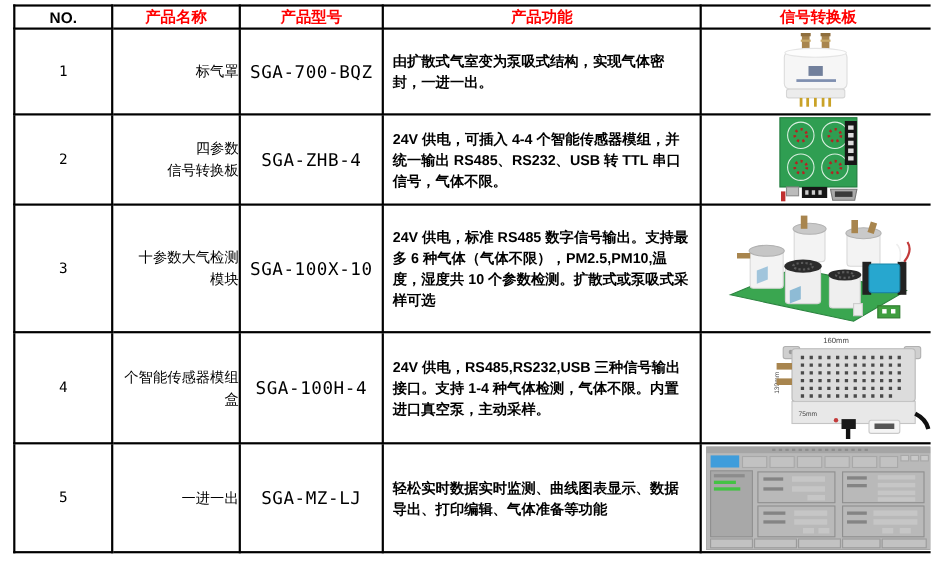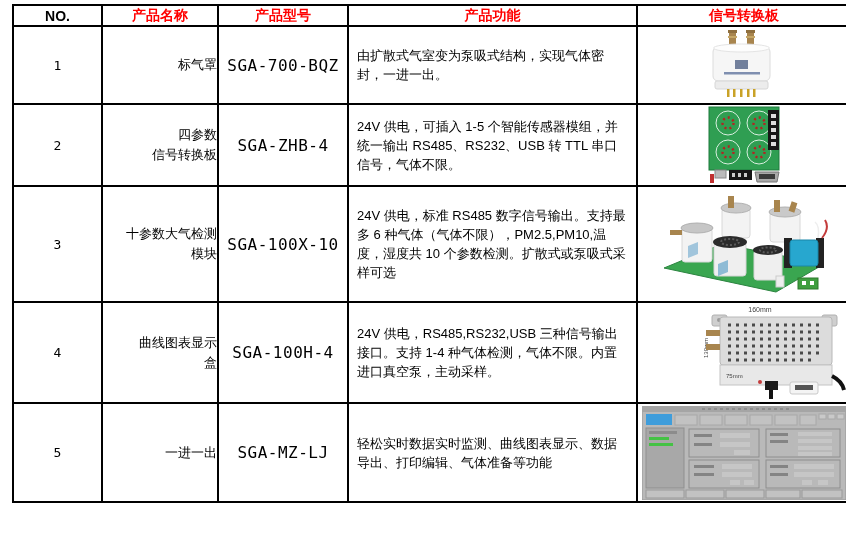--- a/index.html
+++ b/index.html
@@ -18,21 +18,21 @@
   table.spec th, table.spec td {
     border: 2px solid #000;
     vertical-align: middle;
     overflow: hidden;
   }
   th { height: 21px; font-size: 14px; font-weight: bold; text-align: center; }
   th.th-red { color: var(--header-red, #ff0000); }
   td.c-no   { text-align: center; font-size: 13px; font-family: "DejaVu Sans Mono", monospace; }
   td.c-name { text-align: right; font-size: 13px; line-height: 20px; white-space: pre-line; }
   td.c-model{ text-align: center; font-size: 16px; font-family: "DejaVu Sans Mono", monospace; letter-spacing: 0.5px; }
-  td.c-func { text-align: left; font-size: 13px; line-height: 19px; padding: 5px 8px; }
+  td.c-func { text-align: left; font-size: 13px; line-height: 19px; padding: 5px 8px; font-weight: bold; }
   td.c-img  { text-align: center; padding: 1px; }
   tr.r1 td { height: 77px; }
   tr.r2 td { height: 81px; }
   tr.r3 td { height: 114px; }
   tr.r4 td { height: 101px; }
   tr.r5 td { height: 99px; }
   svg { display: inline-block; vertical-align: middle; }
   .dim-label { font-family: "Liberation Sans", sans-serif; fill: #444444; }
 </style>
 </head>
@@ -88,21 +88,21 @@
           </g>
         </svg>
       </td>
     </tr>
 
     <tr class="r2">
       <td class="c-no">2</td>
       <td class="c-name">四参数
 信号转换板</td>
       <td class="c-model">SGA-ZHB-4</td>
-      <td class="c-func">24V 供电，可插入 1-5 个智能传感器模组，并统一输出 RS485、RS232、USB 转 TTL 串口信号，气体不限。</td>
+      <td class="c-func">24V 供电，可插入 4-4 个智能传感器模组，并统一输出 RS485、RS232、USB 转 TTL 串口信号，气体不限。</td>
       <td class="c-img">
         <svg width="94" height="78" viewBox="0 0 94 78">
           <rect x="12" y="1" width="70" height="63" fill="#2f9e52" stroke="#1f7a3c"></rect>
           <g fill="none">
             <circle cx="31" cy="17" r="12" stroke="#d9efe0"></circle>
             <circle cx="62" cy="17" r="12" stroke="#d9efe0"></circle>
             <circle cx="31" cy="46" r="12" stroke="#d9efe0"></circle>
             <circle cx="62" cy="46" r="12" stroke="#d9efe0"></circle>
             <circle cx="31" cy="17" r="5.5" stroke="#b52222" stroke-width="2.4" stroke-dasharray="2 3"></circle>
             <circle cx="62" cy="17" r="5.5" stroke="#b52222" stroke-width="2.4" stroke-dasharray="2 3"></circle>
@@ -166,21 +166,21 @@
             <rect x="140" y="90" width="20" height="11" fill="#3f9e3f" stroke="#2d7a2d"></rect>
             <rect x="144" y="93" width="4" height="4" fill="#ffffff"></rect>
             <rect x="152" y="93" width="4" height="4" fill="#ffffff"></rect>
           </g>
         </svg>
       </td>
     </tr>
 
     <tr class="r4">
       <td class="c-no">4</td>
-      <td class="c-name">曲线图表显示
+      <td class="c-name">个智能传感器模组
 盒</td>
       <td class="c-model">SGA-100H-4</td>
       <td class="c-func">24V 供电，RS485,RS232,USB 三种信号输出接口。支持 1-4 种气体检测，气体不限。内置进口真空泵，主动采样。</td>
       <td class="c-img">
         <svg width="205" height="97" viewBox="0 0 205 97">
           <text class="dim-label" x="118" y="8" font-size="7" text-anchor="middle">160mm</text>
           <text class="dim-label" x="66" y="44" font-size="6" text-anchor="middle" transform="rotate(-90 66 44)">130mm</text>
           <g>
             <rect x="70" y="11" width="15" height="11" rx="2" fill="#cfcfcf" stroke="#b0b0b0"></rect>
             <circle cx="77" cy="16" r="2" fill="#9a9a9a"></circle>

